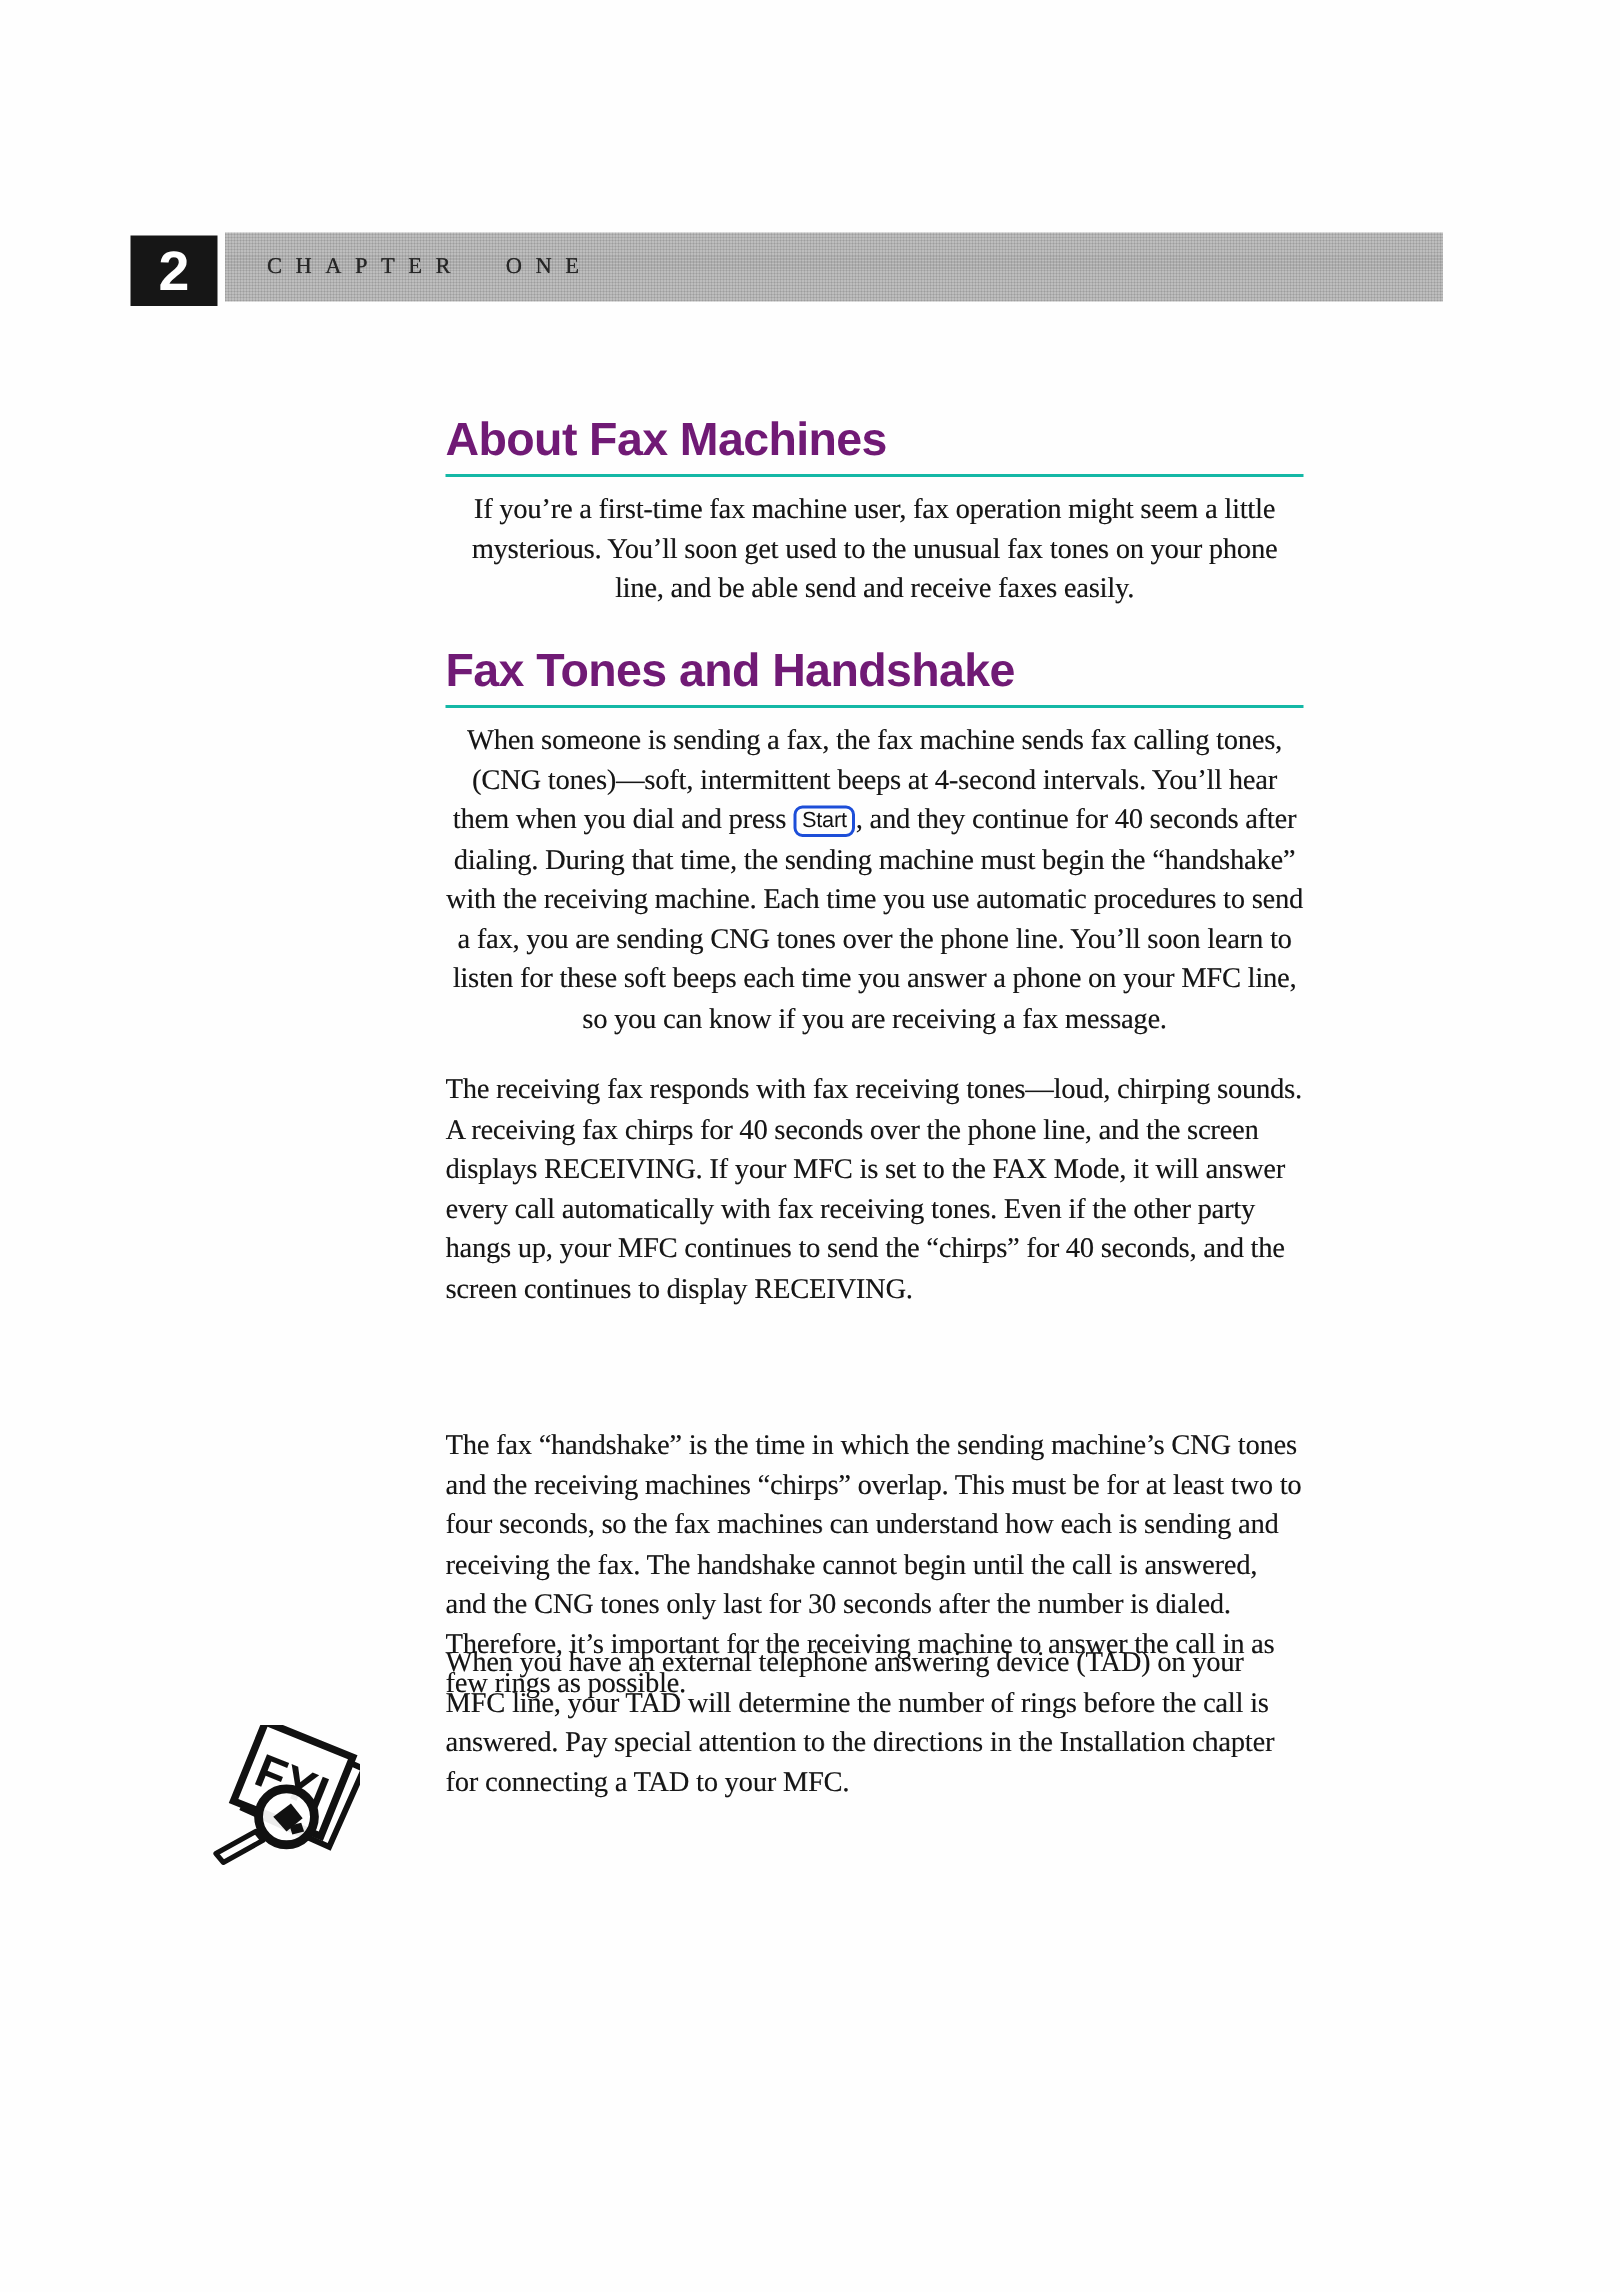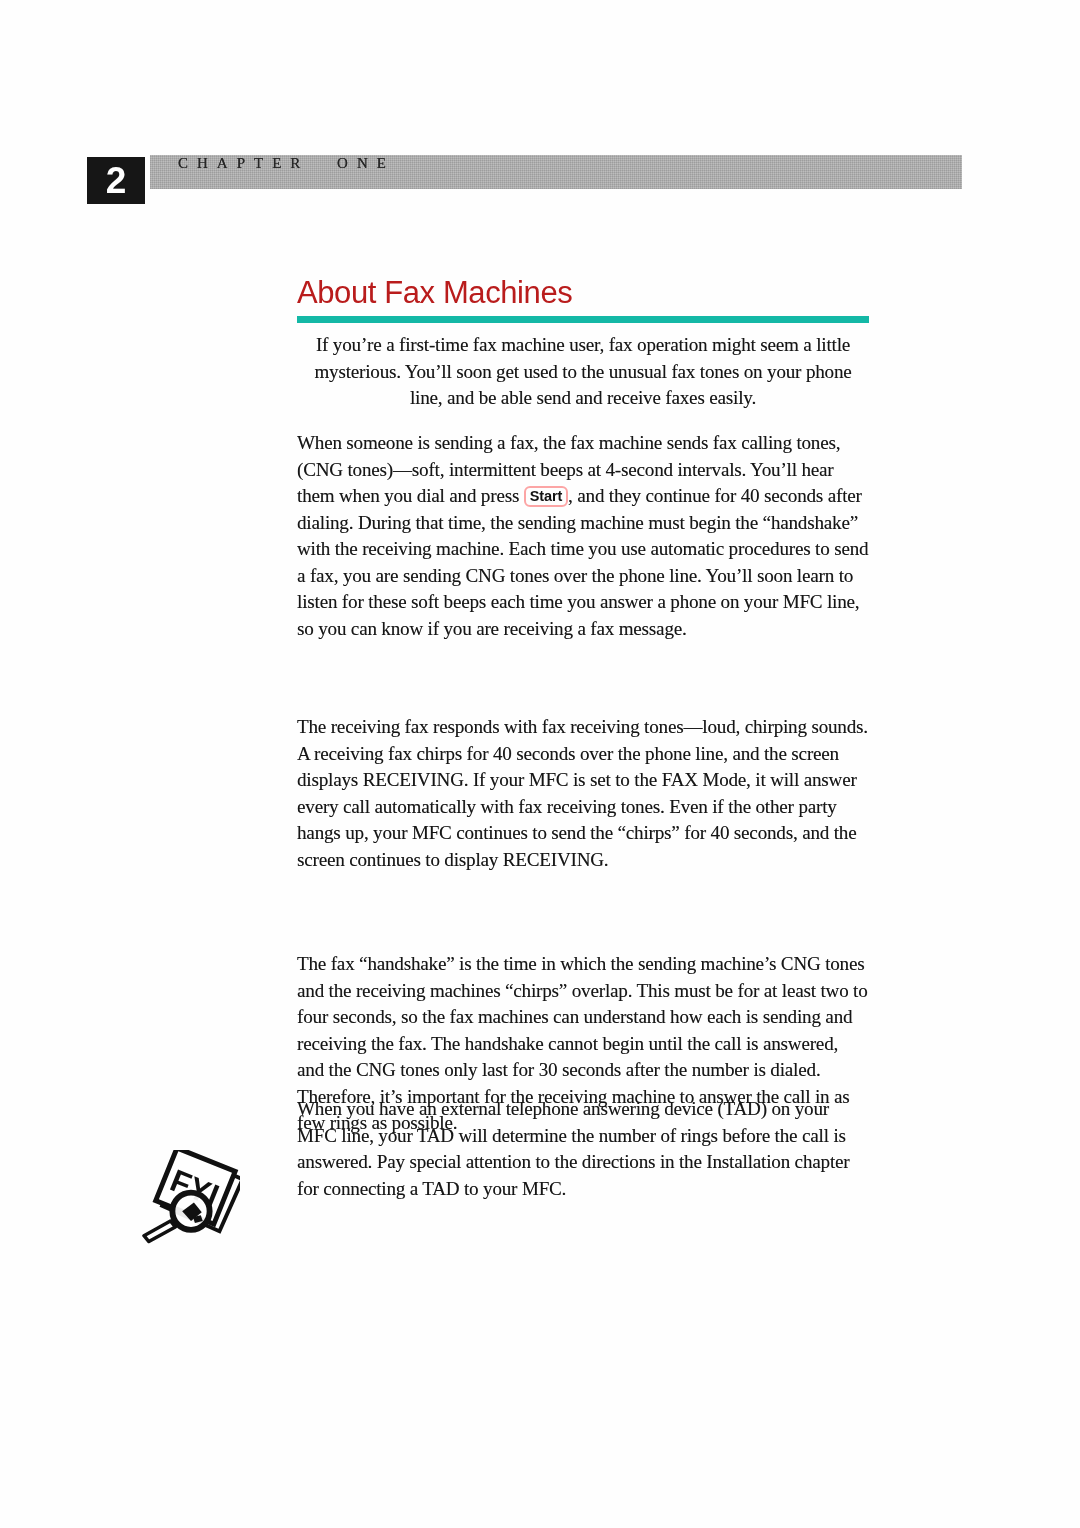--- a/index.html
+++ b/index.html
@@ -20,71 +20,71 @@
     position: absolute; left: 87px; top: 157px;
     width: 58px; height: 47px;
     background: #161616;
     color: #ffffff;
     display: flex; align-items: center; justify-content: center;
     font-family: "Liberation Sans", sans-serif;
     font-weight: bold; font-size: 37px;
   }
   .chapter-strip {
     position: absolute; left: 150px; top: 155px;
-    width: 812px; height: 34px;
+    width: 812px; height: 46px;
     background-color: #b6b6b6;
     background-image:
       repeating-linear-gradient(90deg, rgba(0,0,0,0.07) 0 1px, rgba(255,255,255,0.05) 1px 2px),
       repeating-linear-gradient(0deg, rgba(0,0,0,0.07) 0 1px, rgba(255,255,255,0.05) 1px 2px);
-    display: flex; 
+    display: flex; align-items: center;
   }
   .chapter-label {
     margin-left: 28px;
     font-family: "Liberation Serif", serif;
     font-size: 15px;
     letter-spacing: 9px;
     word-spacing: 15px;
     color: #262626;
     text-shadow: 0 0 0.5px #333;
   }
 
   
   .col {
     position: absolute; left: 297px; width: 572px;
   }
   .section-heading {
     margin: 0;
     font-family: "Liberation Sans", sans-serif;
-    font-weight: normal;
+    font-weight: bold;
     font-size: 31px;
     line-height: 33px;
     letter-spacing: -0.4px;
-    color: #b91c1c;
+    color: #701a75;
     padding-bottom: 7px;
-    border-bottom: 7px solid #14b8a6;
+    border-bottom: 2px solid #14b8a6;
   }
   .body-par {
     margin: 0;
     font-family: "Liberation Serif", serif;
     font-size: 19px;
     line-height: 26.5px;
     letter-spacing: -0.15px;
     color: #161616;
     text-shadow: 0.2px 0.2px 0.4px rgba(20,20,20,0.45);
   }
   .section-heading + .body-par { margin-top: 9px; text-align: center; }
 
   .keycap {
     display: inline-block;
     font-family: "Liberation Sans", sans-serif;
-    font-weight: bold;
+    font-weight: normal;
     font-size: 14.5px;
     line-height: 16px;
     color: #111;
-    border: 2px solid #fca5a5;
+    border: 2px solid #1d4ed8;
     border-radius: 6px;
     padding: 0 4px 1px 4px;
     vertical-align: 1px;
     text-shadow: none;
   }
 
   
   .fyi-wrap {
     position: absolute; left: 142px; top: 1150px;
     width: 98px; height: 94px;
@@ -102,20 +102,21 @@
   <div class="chapter-strip">
     <span class="chapter-label">CHAPTER ONE</span>
   </div>
 
   <div class="col" style="top:276px">
     <h1 class="section-heading">About Fax Machines</h1>
     <p class="body-par">If you’re a first-time fax machine user, fax operation might seem a little mysterious. You’ll soon get used to the unusual fax tones on your phone line, and be able send and receive faxes easily.</p>
   </div>
 
   <div class="col" style="top:430px">
+    <h1 class="section-heading">Fax Tones and Handshake</h1>
     <p class="body-par"><span>When someone is sending a fax, the fax machine sends fax calling tones, (CNG tones)—soft, intermittent beeps at 4-second intervals. You’ll hear them when you dial and press </span><span class="keycap">Start</span><span>, and they continue for 40 seconds after dialing. During that time, the sending machine must begin the “handshake” with the receiving machine. Each time you use automatic procedures to send a fax, you are sending CNG tones over the phone line. You’ll soon learn to listen for these soft beeps each time you answer a phone on your MFC line, so you can know if you are receiving a fax message.</span></p>
   </div>
 
   <div class="col" style="top:714px">
     <p class="body-par">The receiving fax responds with fax receiving tones—loud, chirping sounds. A receiving fax chirps for 40 seconds over the phone line, and the screen displays RECEIVING. If your MFC is set to the FAX Mode, it will answer every call automatically with fax receiving tones. Even if the other party hangs up, your MFC continues to send the “chirps” for 40 seconds, and the screen continues to display RECEIVING.</p>
   </div>
 
 
   <div class="col" style="top:951px">
     <p class="body-par">The fax “handshake” is the time in which the sending machine’s CNG tones and the receiving machines “chirps” overlap. This must be for at least two to four seconds, so the fax machines can understand how each is sending and receiving the fax. The handshake cannot begin until the call is answered, and the CNG tones only last for 30 seconds after the number is dialed. Therefore, it’s important for the receiving machine to answer the call in as few rings as possible.</p>

